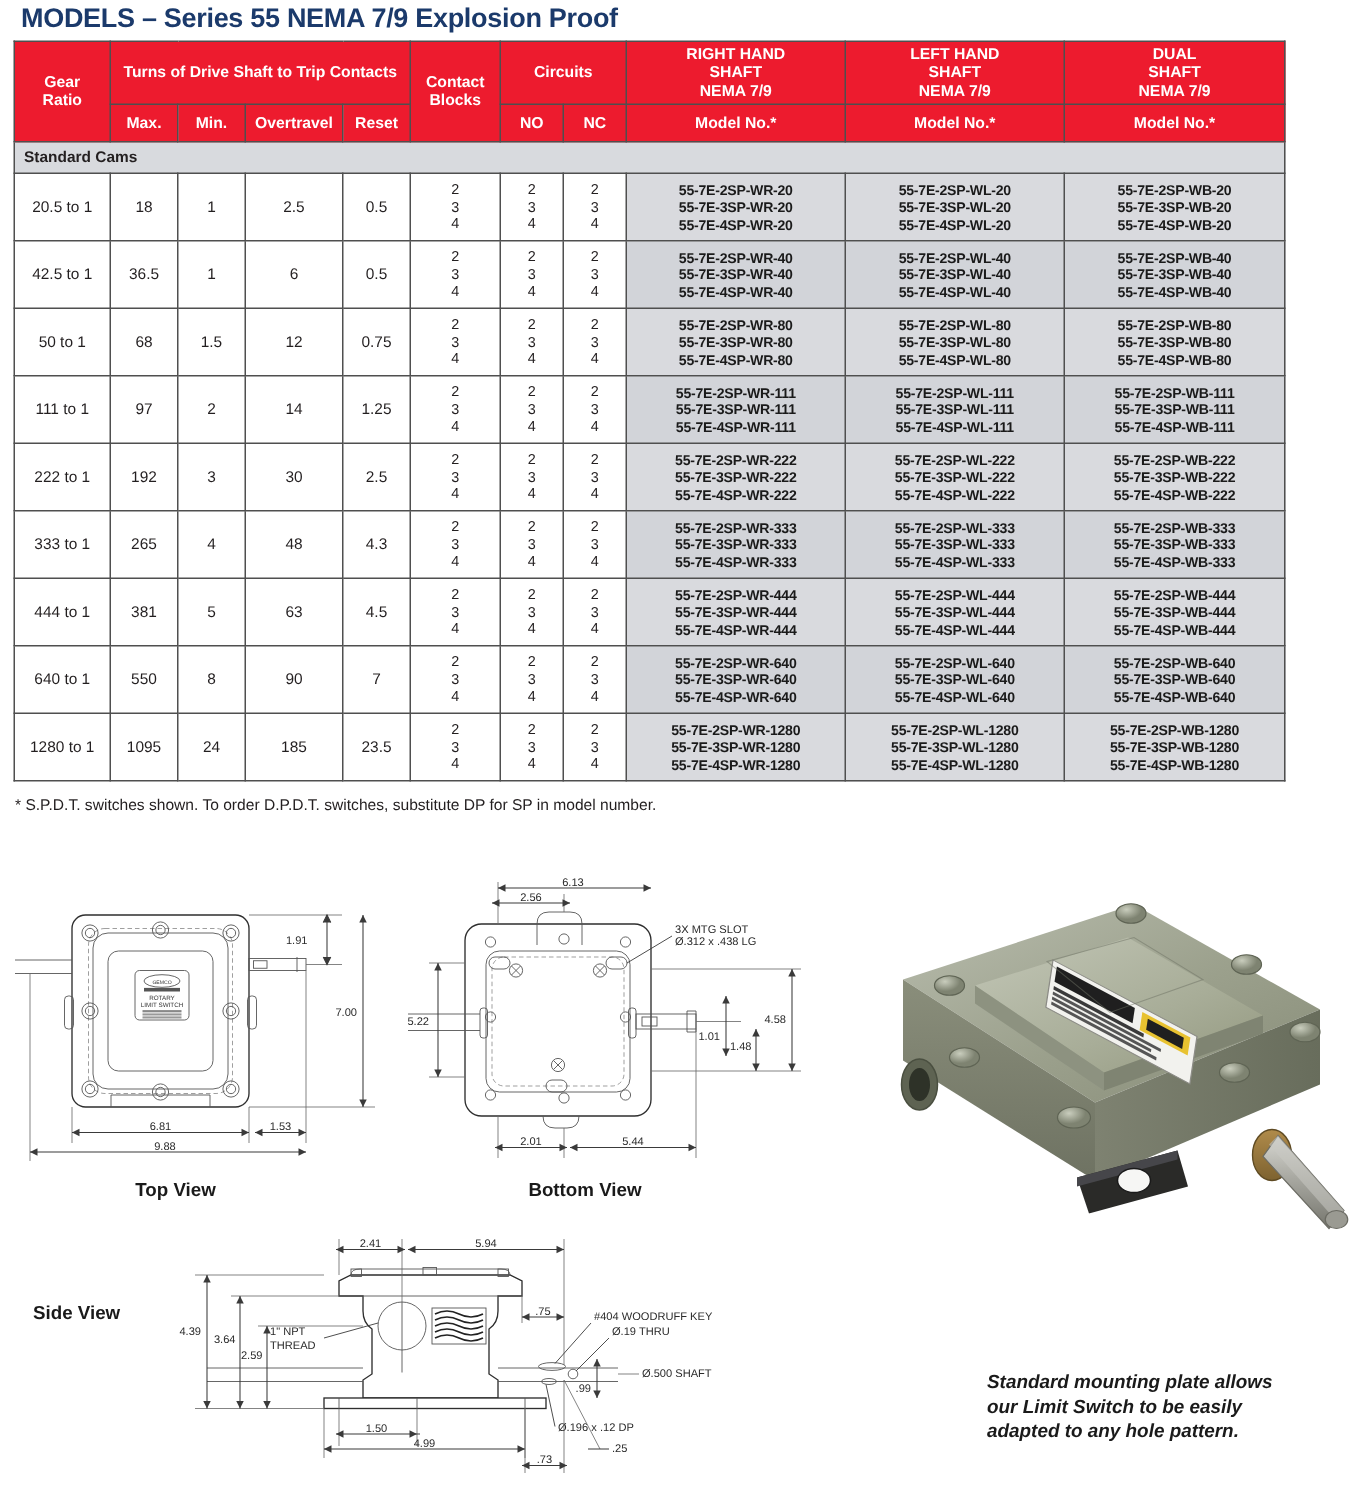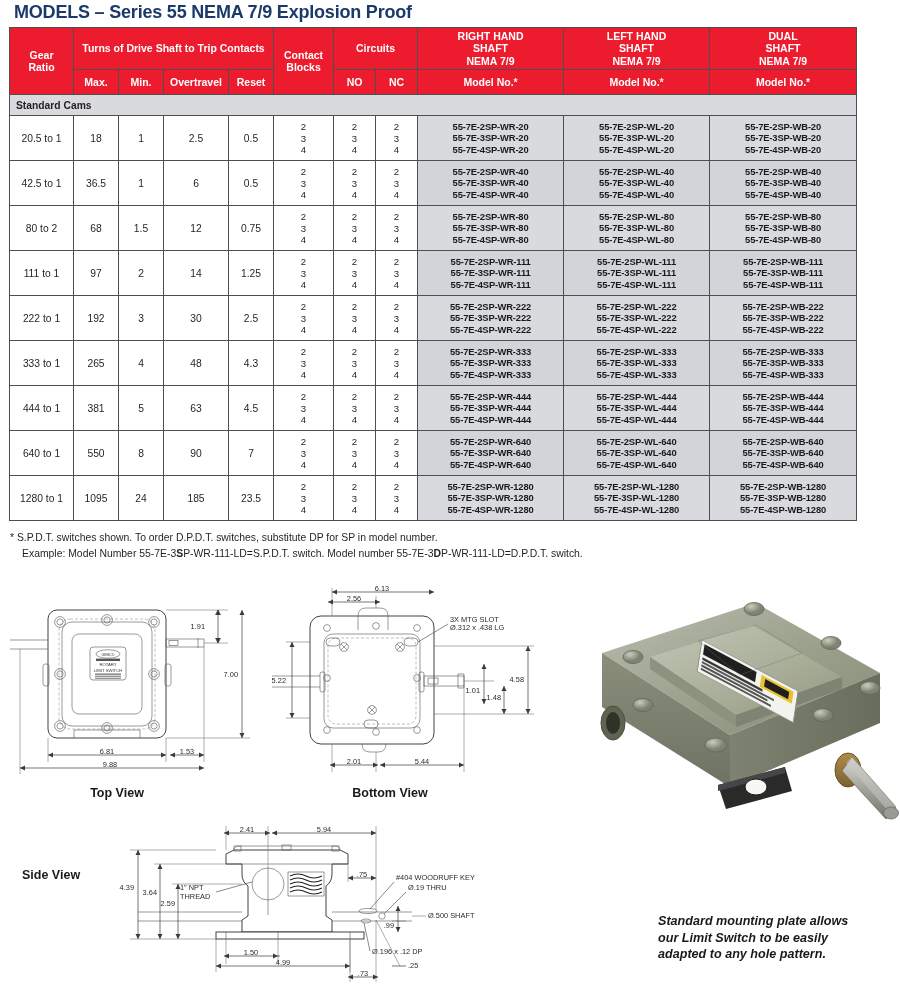--- a/index.html
+++ b/index.html
@@ -278,21 +278,21 @@
             <span class="mline">55-7E-3SP-WL-40</span>
             <span class="mline">55-7E-4SP-WL-40</span>
           </td>
           <td class="model">
             <span class="mline">55-7E-2SP-WB-40</span>
             <span class="mline">55-7E-3SP-WB-40</span>
             <span class="mline">55-7E-4SP-WB-40</span>
           </td>
         </tr>
         <tr>
-          <td class="num">80 to 2</td>
+          <td class="num">50 to 1</td>
           <td class="num">68</td>
           <td class="num">1.5</td>
           <td class="num">12</td>
           <td class="num">0.75</td>
           <td class="stack">
             <span class="mline">2</span>
             <span class="mline">3</span>
             <span class="mline">4</span>
           </td>
           <td class="stack">
@@ -542,21 +542,20 @@
             <span class="mline">55-7E-3SP-WB-1280</span>
             <span class="mline">55-7E-4SP-WB-1280</span>
           </td>
         </tr>
       </tbody>
   </table>
 </div>
 
 <div id="footnotes">
   <div class="fn1">* S.P.D.T. switches shown. To order D.P.D.T. switches, substitute DP for SP in model number.</div>
-  <div class="fn2"><span>Example: Model Number 55-7E-3</span><b>S</b><span>P-WR-111-LD=S.P.D.T. switch. Model number 55-7E-3</span><b>D</b><span>P-WR-111-LD=D.P.D.T. switch.</span></div>
 </div>
 
 <div id="drawings">
 
   <svg class="dwg" id="svg-top" style="left:10px; top:6px;" width="250" height="190" viewBox="0 0 250 190">
 
     <rect class="part" x="38" y="16" width="118" height="128" rx="9"></rect>
 
     <rect class="thin" x="52" y="28" width="90" height="104" rx="10"></rect>
     <rect class="dash" x="49" y="25" width="96" height="110" rx="11"></rect>

